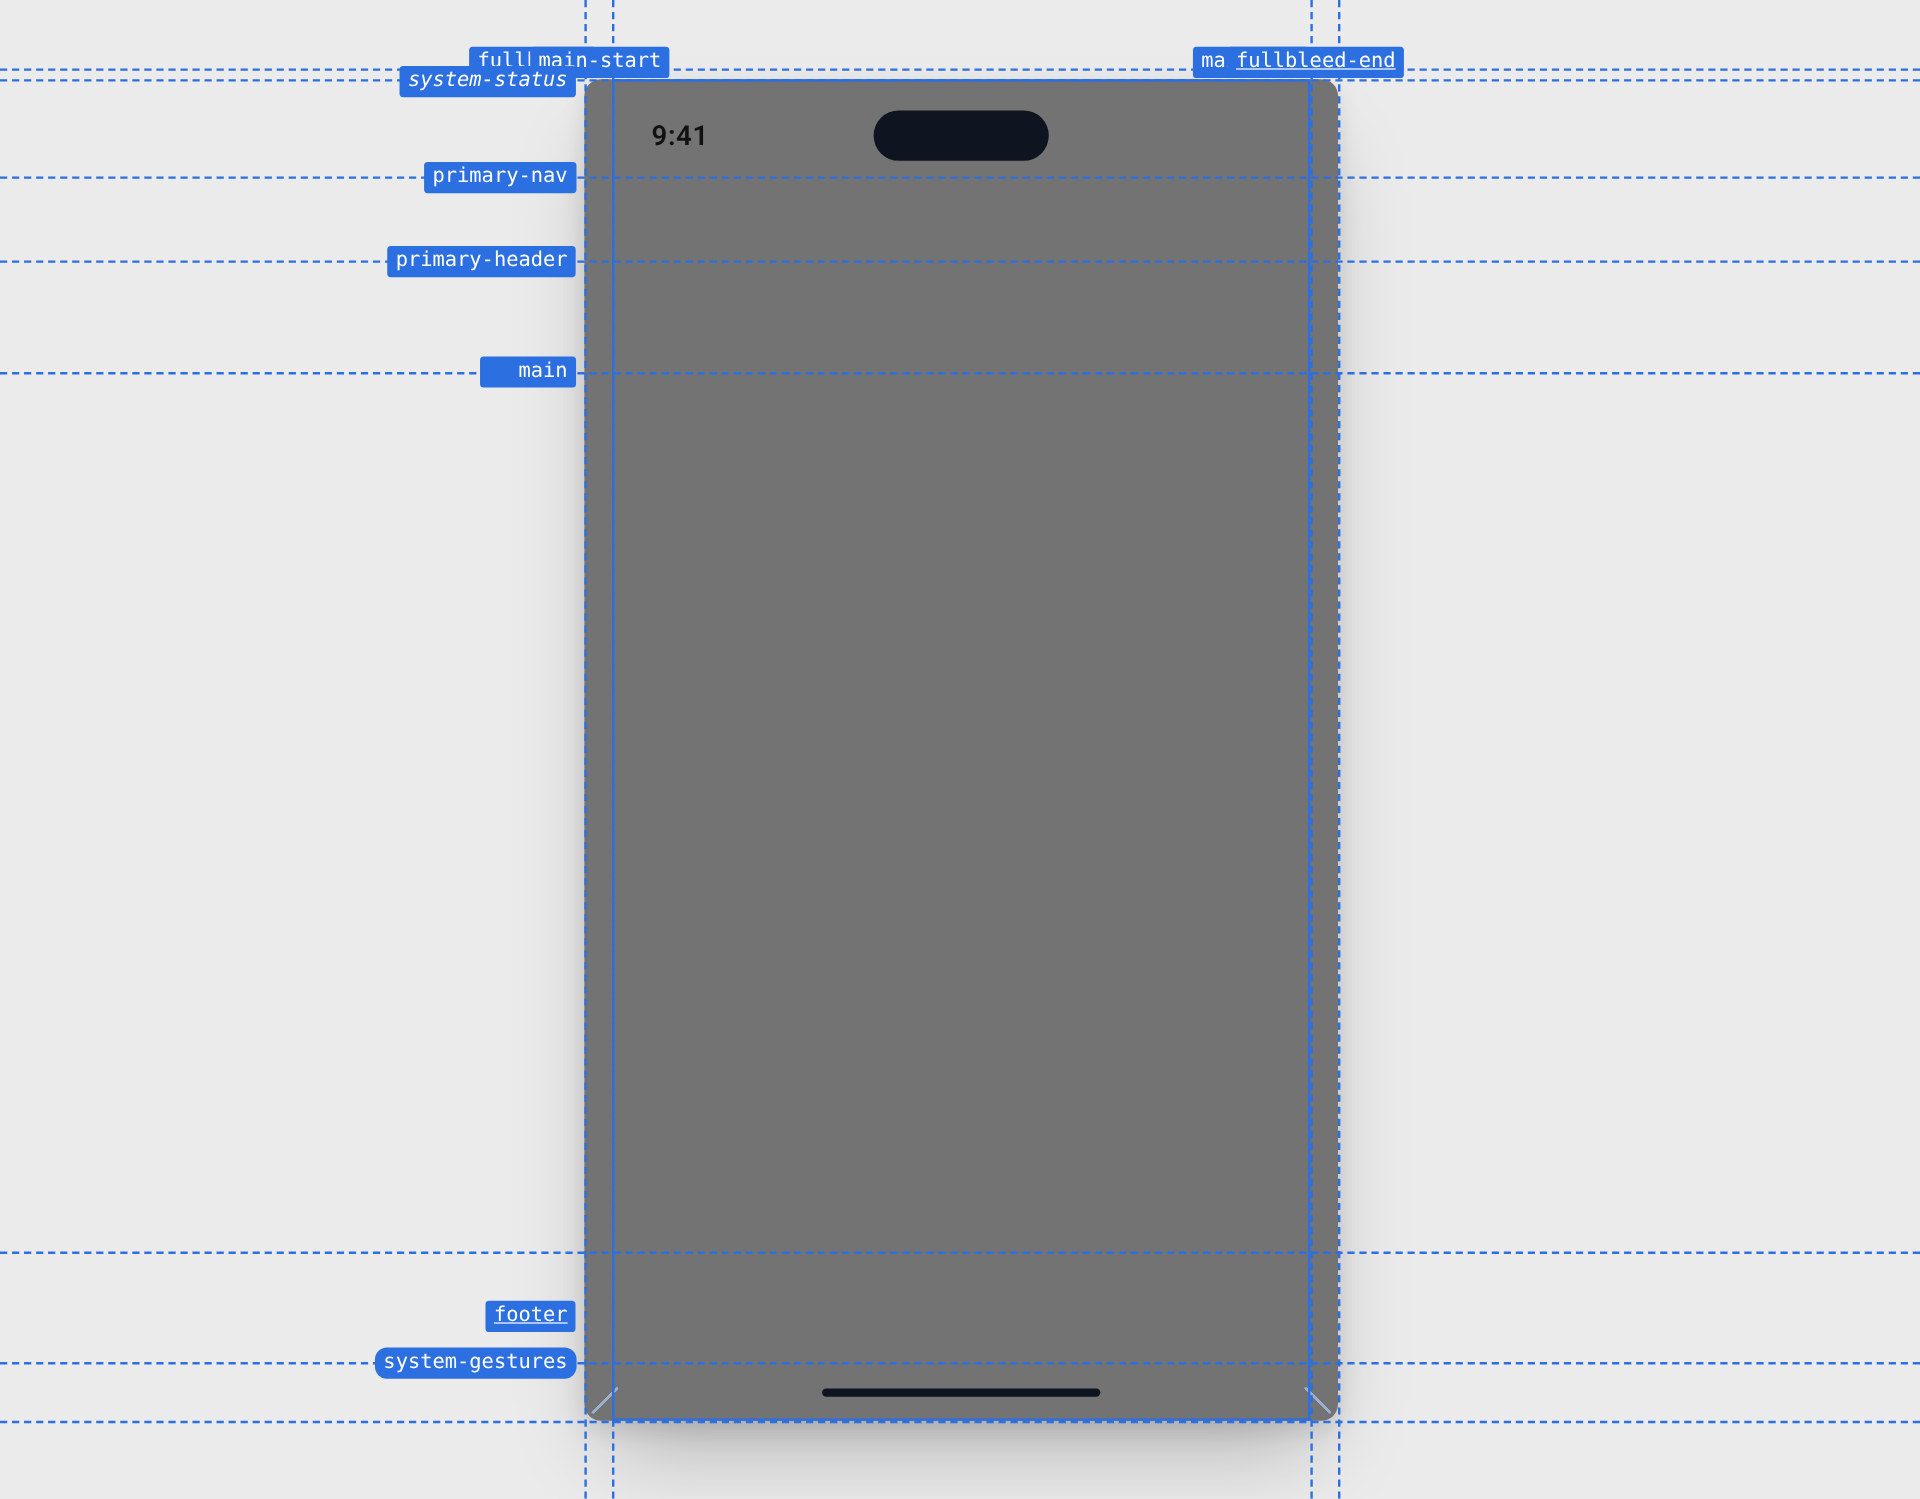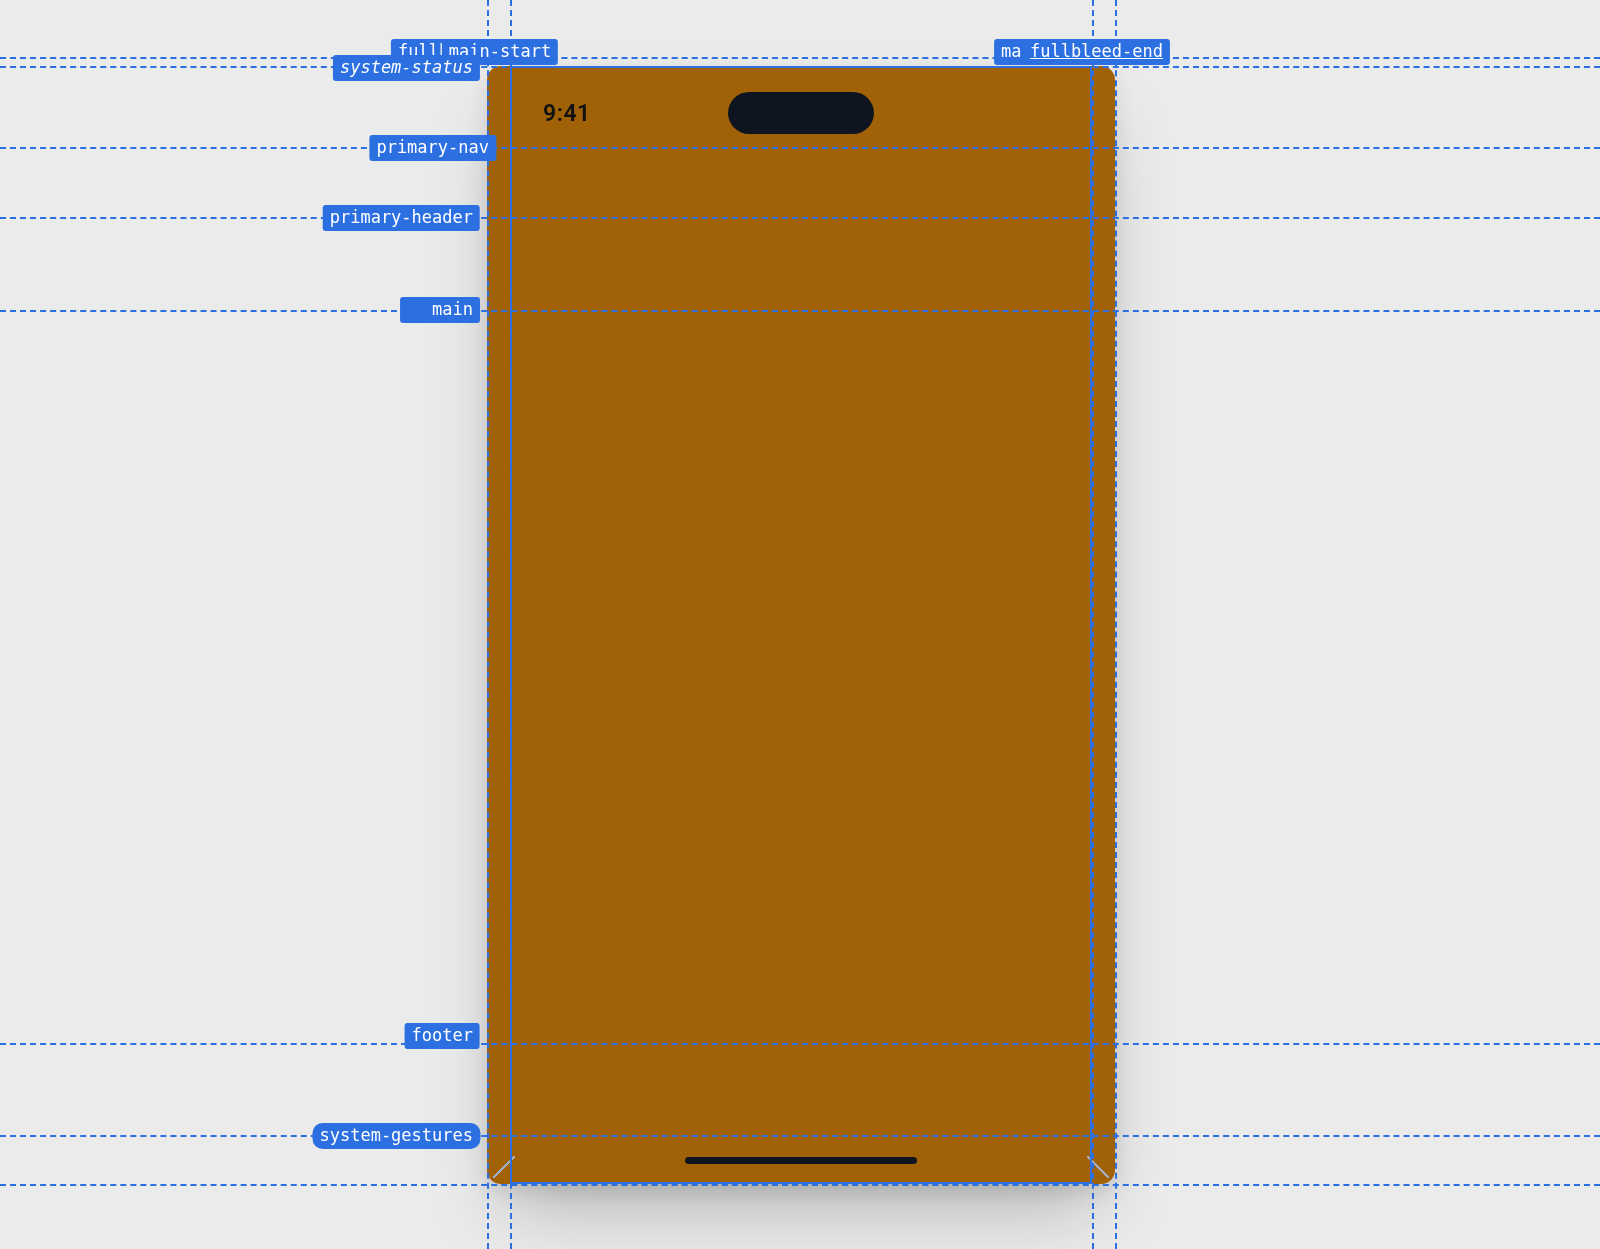--- a/index.html
+++ b/index.html
@@ -11,21 +11,21 @@
     overflow: hidden;
   }
 
   
   .stage {
     position: absolute;
     inset: 0;
   }
   .phone {
     position: absolute;
-    background: #a16207;
+    background: #737373;
     border-radius: 14px;
     box-shadow:
       0 40px 70px -20px rgba(0,0,0,.25),
       0 8px 20px rgba(0,0,0,.10);
     overflow: hidden;
   }
   .phone::before,
   .phone::after {
     
     content: "";
@@ -131,19 +131,19 @@
   <div class="hline" style="top: 310px;"></div>
   <div class="hline" style="top: 1043px;"></div>
   <div class="hline" style="top: 1135px;"></div>
   <div class="hline" style="top: 1184px;"></div>
 
   <span class="pill center-x" style="left: 444px; top: 52px;">fullbleed</span>
   <span class="pill center-x" style="left: 500px; top: 52px;">main-start</span>
   <span class="pill right-edge" style="left: 1090px; top: 52px;">main-end</span>
   <span class="pill right-edge" style="left: 1170px; top: 52px; text-decoration: underline;">fullbleed-end</span>
   <span class="pill right-edge" style="left: 480px; top: 68px; font-style: italic;">system-status</span>
-  <span class="pill right-edge" style="left: 480px; top: 148px; margin-left: 16px;">primary-nav</span>
+  <span class="pill right-edge" style="left: 480px; top: 148px;">primary-nav</span>
   <span class="pill right-edge" style="left: 480px; top: 218px; text-align: right;">primary-header</span>
   <span class="pill right-edge" style="left: 480px; top: 310px; padding-left: 32px;">main</span>
-  <span class="pill right-edge" style="left: 480px; top: 1036px;">footer</span>
+  <span class="pill right-edge" style="left: 480px; top: 1097px; text-decoration: underline;">footer</span>
   <span class="pill right-edge" style="left: 480px; top: 1136px; border-radius: 10px;">system-gestures</span>
 
 </div>
 
 </body></html>

